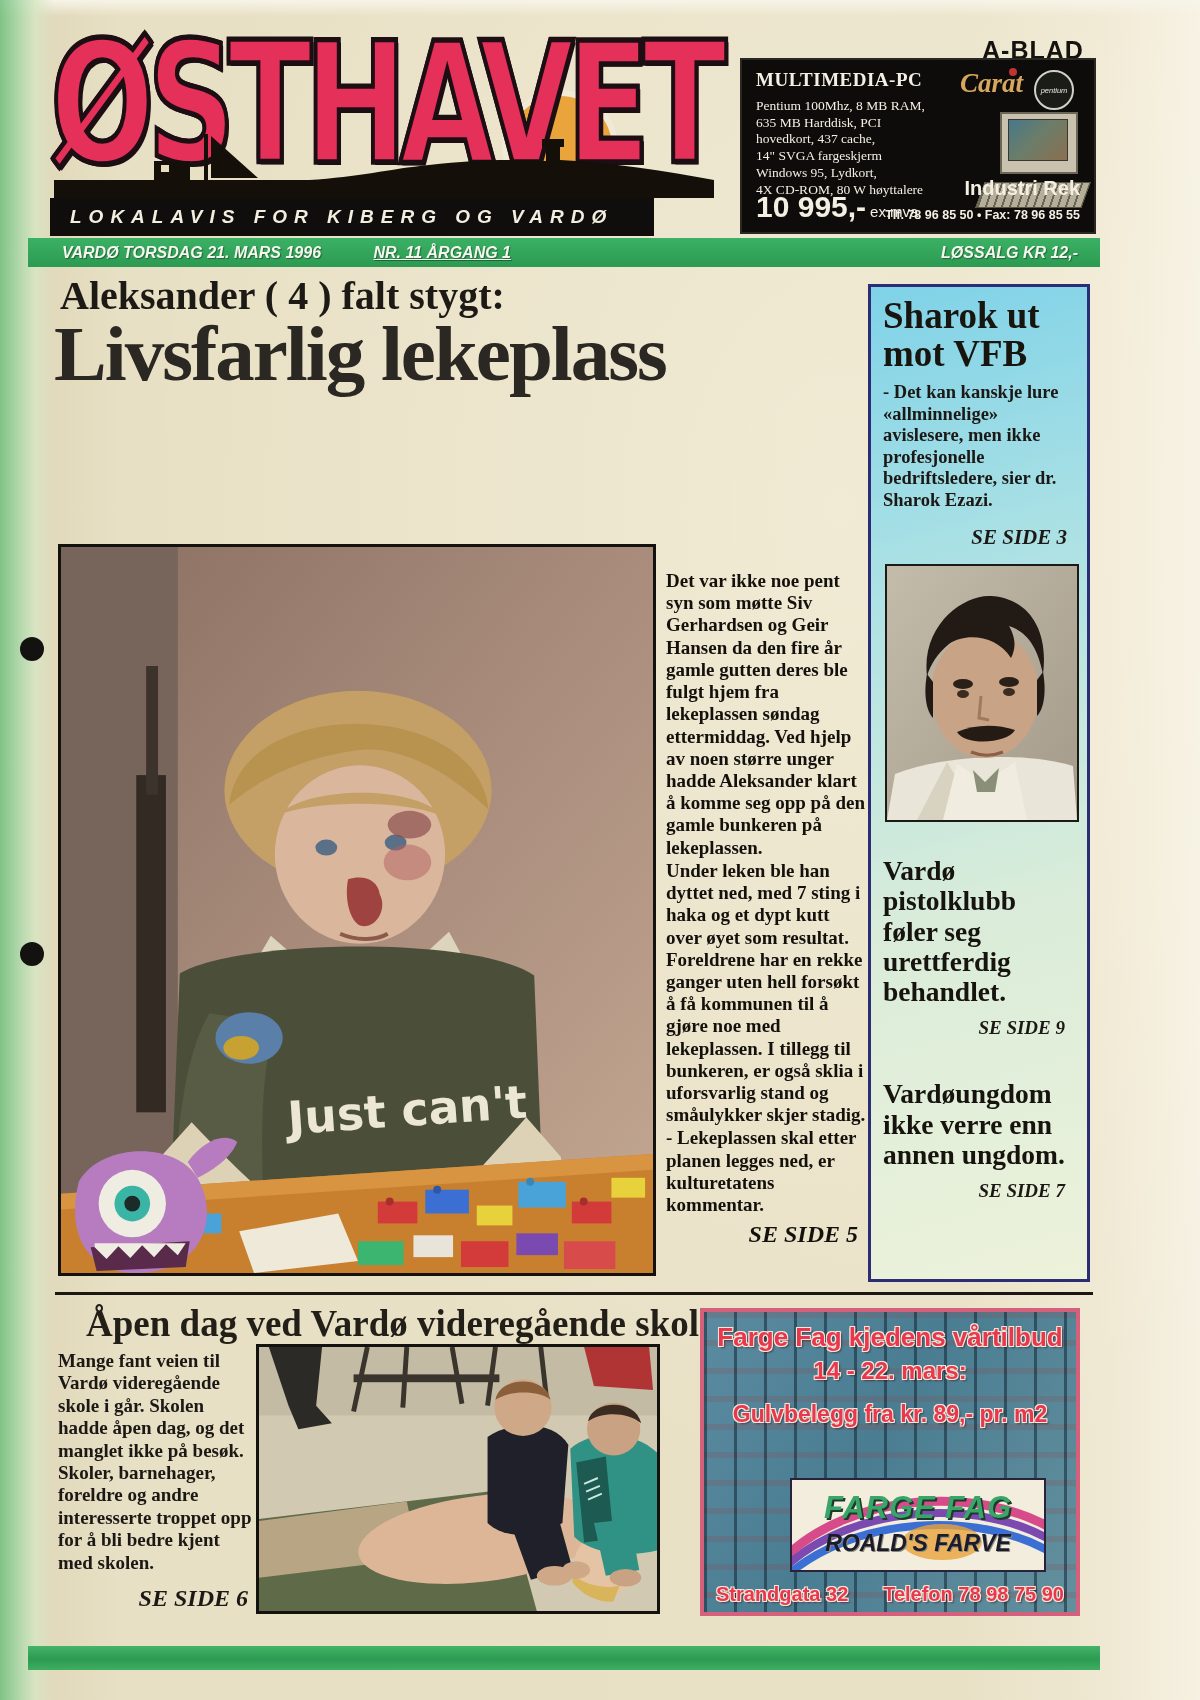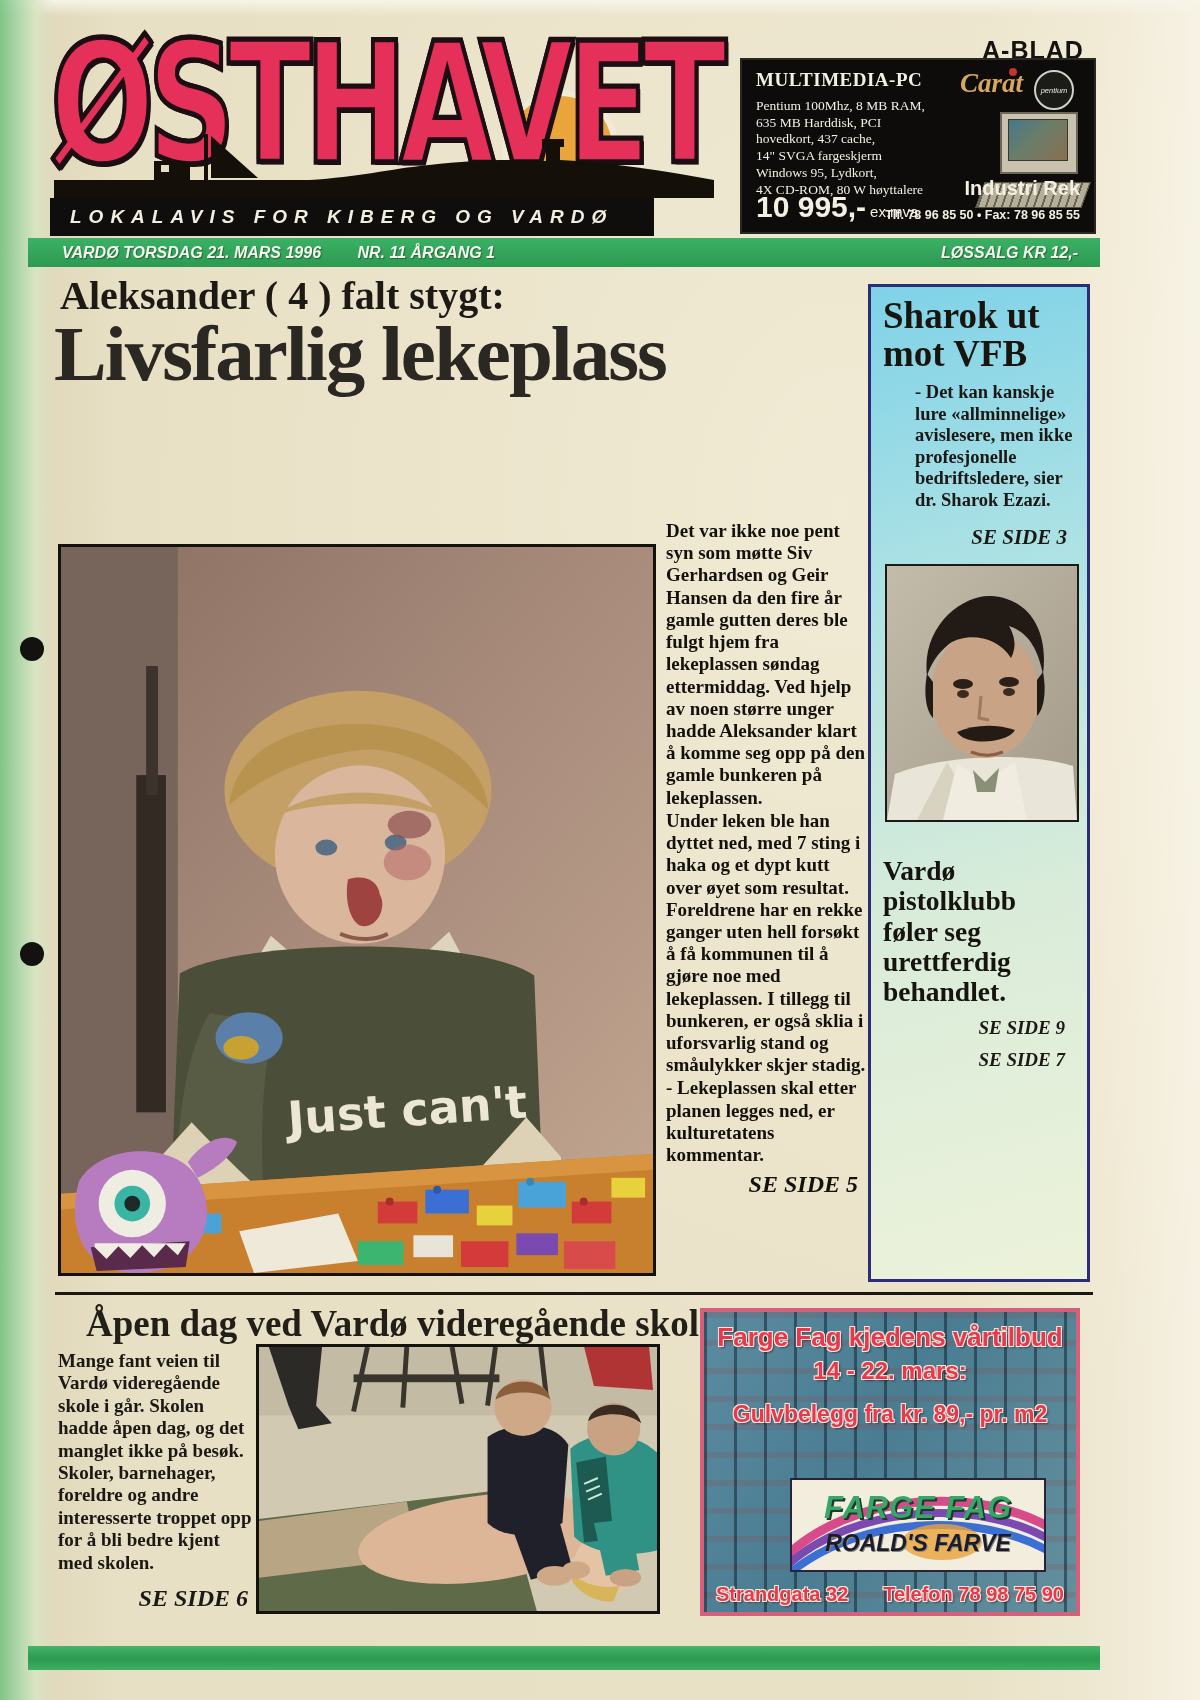--- a/index.html
+++ b/index.html
@@ -56,40 +56,40 @@
     background:linear-gradient(135deg,#46788a 0%,#6b7d6a 45%,#8a6f50 100%);border:1px solid #3a372e;}
   .pc-keyboard{position:absolute;top:122px;right:8px;width:104px;height:24px;background:#b5ae99;
     border:1px solid #57523f;transform:skewX(-20deg);
     background-image:repeating-linear-gradient(90deg,rgba(40,38,28,.55) 0 2px,rgba(0,0,0,0) 2px 8px);}
   
   .dateline{position:absolute;left:28px;top:238px;width:1072px;height:29px;
     background:linear-gradient(180deg,#3bb165,#2c9a51);color:#f4f7ee;
     font-family:"Liberation Sans",sans-serif;font-weight:bold;font-style:italic;font-size:16px;
     line-height:29px;text-shadow:1px 1px 1px rgba(20,40,25,.5);}
   .dateline .dl-date{margin-left:34px;}
-  .dateline .dl-issue{margin-left:32px;}
+  .dateline .dl-issue{margin-left:48px;text-decoration:underline;}
   .dateline .dl-price{position:absolute;right:22px;top:0;}
   
   .kicker{position:absolute;left:60px;top:272px;font-weight:bold;font-size:40px;color:#1d1a16;}
   .headline{position:absolute;left:54px;top:316px;font-weight:bold;font-size:79px;line-height:.95;
     letter-spacing:-2px;color:#2b2722;}
   .main-photo{position:absolute;left:58px;top:544px;width:598px;height:732px;border:3px solid #14120f;
     box-sizing:border-box;background:#9b8071;}
-  .lead-body{position:absolute;left:666px;top:520px;width:200px;font-weight:bold;font-size:19px;
+  .lead-body{position:absolute;left:666px;top:570px;width:200px;font-weight:bold;font-size:19px;
     line-height:1.17;color:#14110d;}
   .lead-body p{margin:0 0 1px 0;}
   .see{font-style:italic;font-weight:bold;text-align:right;font-size:24px;}
   .lead-body .see{margin-top:4px;padding-right:8px;}
   
   .side-box{position:absolute;left:868px;top:284px;width:222px;height:998px;box-sizing:border-box;
     border:3px solid #2b2d77;
     background:linear-gradient(165deg,#7fd2e8 0%,#aee2e4 30%,#d9ecd9 62%,#edf2da 100%);
     padding:10px 12px;}
   .sharok-h{font-weight:bold;font-size:37px;line-height:1.02;color:#18150f;}
-  .sharok-b{font-weight:bold;font-size:18.5px;line-height:1.16;margin-top:10px;margin-left:32px;}
+  .sharok-b{font-weight:bold;font-size:18.5px;line-height:1.16;margin-top:10px;}
   .side-box .see{font-size:21px;margin-top:14px;padding-right:8px;}
   .portrait{width:190px;height:254px;border:2px solid #1c1a16;margin:14px 0 0 2px;background:#b4ab9c;}
   .teaser{font-weight:bold;font-size:27.5px;line-height:1.1;color:#17140f;}
   .t1{margin-top:34px;}
   .t2{margin-top:40px;}
   .side-box .tsee{font-size:19px;margin-top:10px;padding-right:10px;}
   
   .rule{position:absolute;left:55px;top:1292px;width:1038px;height:3px;background:#1b1814;}
   .school-h{position:absolute;left:58px;top:1302px;width:660px;font-weight:bold;font-size:37px;color:#221e18;margin-left:28px;}
   .school-b{position:absolute;left:58px;top:1350px;width:196px;font-weight:bold;font-size:19px;line-height:1.18;}
@@ -286,20 +286,21 @@
         <ellipse cx="122" cy="126" rx="6" ry="4" fill="#3a2c20"></ellipse>
         <path d="M94,130 L92,152 L102,154" stroke="#a07a5e" stroke-width="3" fill="none"></path>
         <path d="M70,166 C88,158 110,158 128,164 C120,178 78,180 70,166 Z" fill="#241c14"></path>
         <path d="M84,186 C94,190 106,190 116,186" stroke="#8a5f48" stroke-width="3" fill="none"></path>
         <path d="M70,198 L98,216 L128,196 L140,254 L56,254 Z" fill="#f0ece0"></path>
         <path d="M86,204 L98,216 L112,202 L108,226 L90,226 Z" fill="#8a9078"></path>
       </svg>
     </div>
     <div class="teaser t1">Vardø pistolklubb føler seg urettferdig behandlet.</div>
     <div class="see tsee">SE SIDE 9</div>
+    <div class="teaser t2">Vardøungdom ikke verre enn annen ungdom.</div>
     <div class="see tsee">SE SIDE 7</div>
   </div>
 
   <div class="rule"></div>
   <div class="school-h">Åpen dag ved Vardø videregående skole</div>
   <div class="school-b">
     <span>Mange fant veien til Vardø videregående skole i går. Skolen hadde åpen dag, og det manglet ikke på besøk. Skoler, barnehager, foreldre og andre interesserte troppet opp for å bli bedre kjent med skolen.</span>
     <div class="see">SE SIDE 6</div>
   </div>
 

